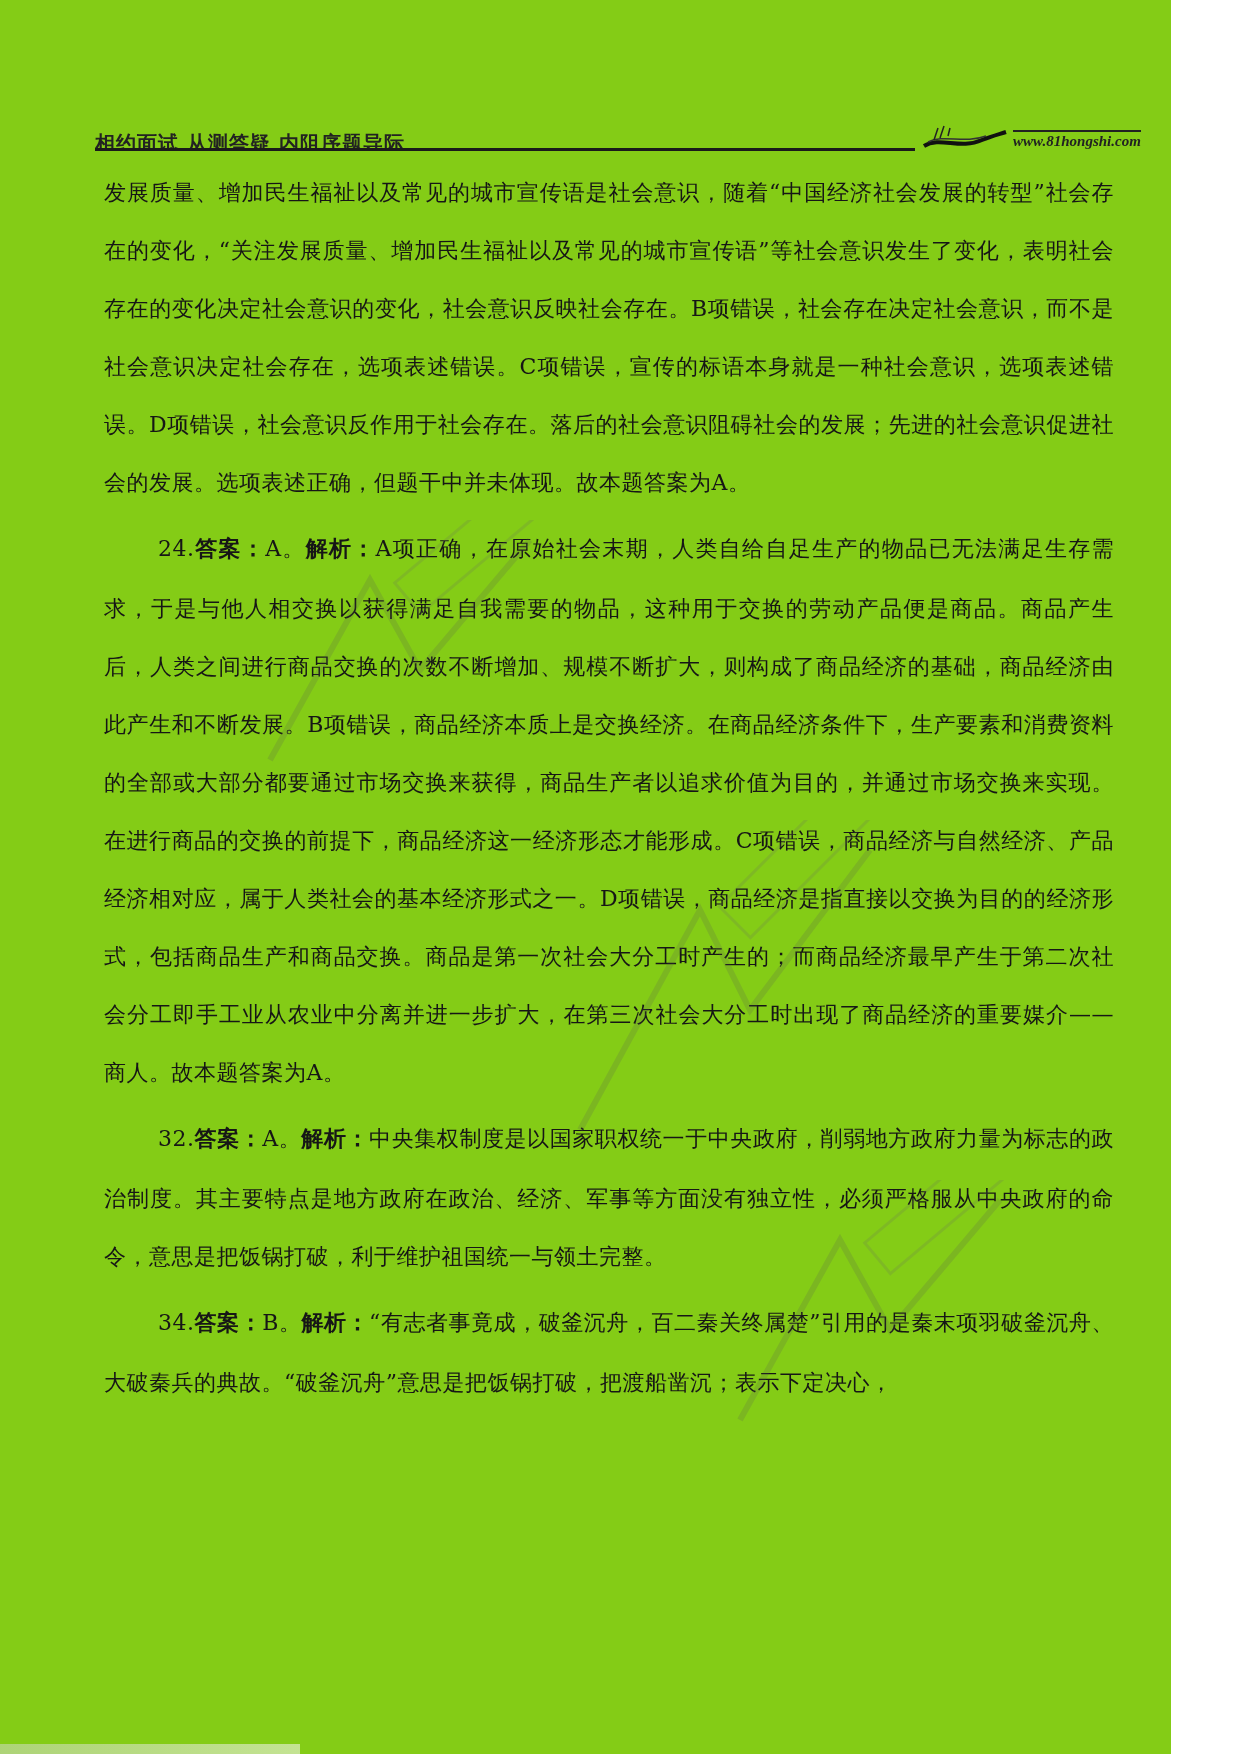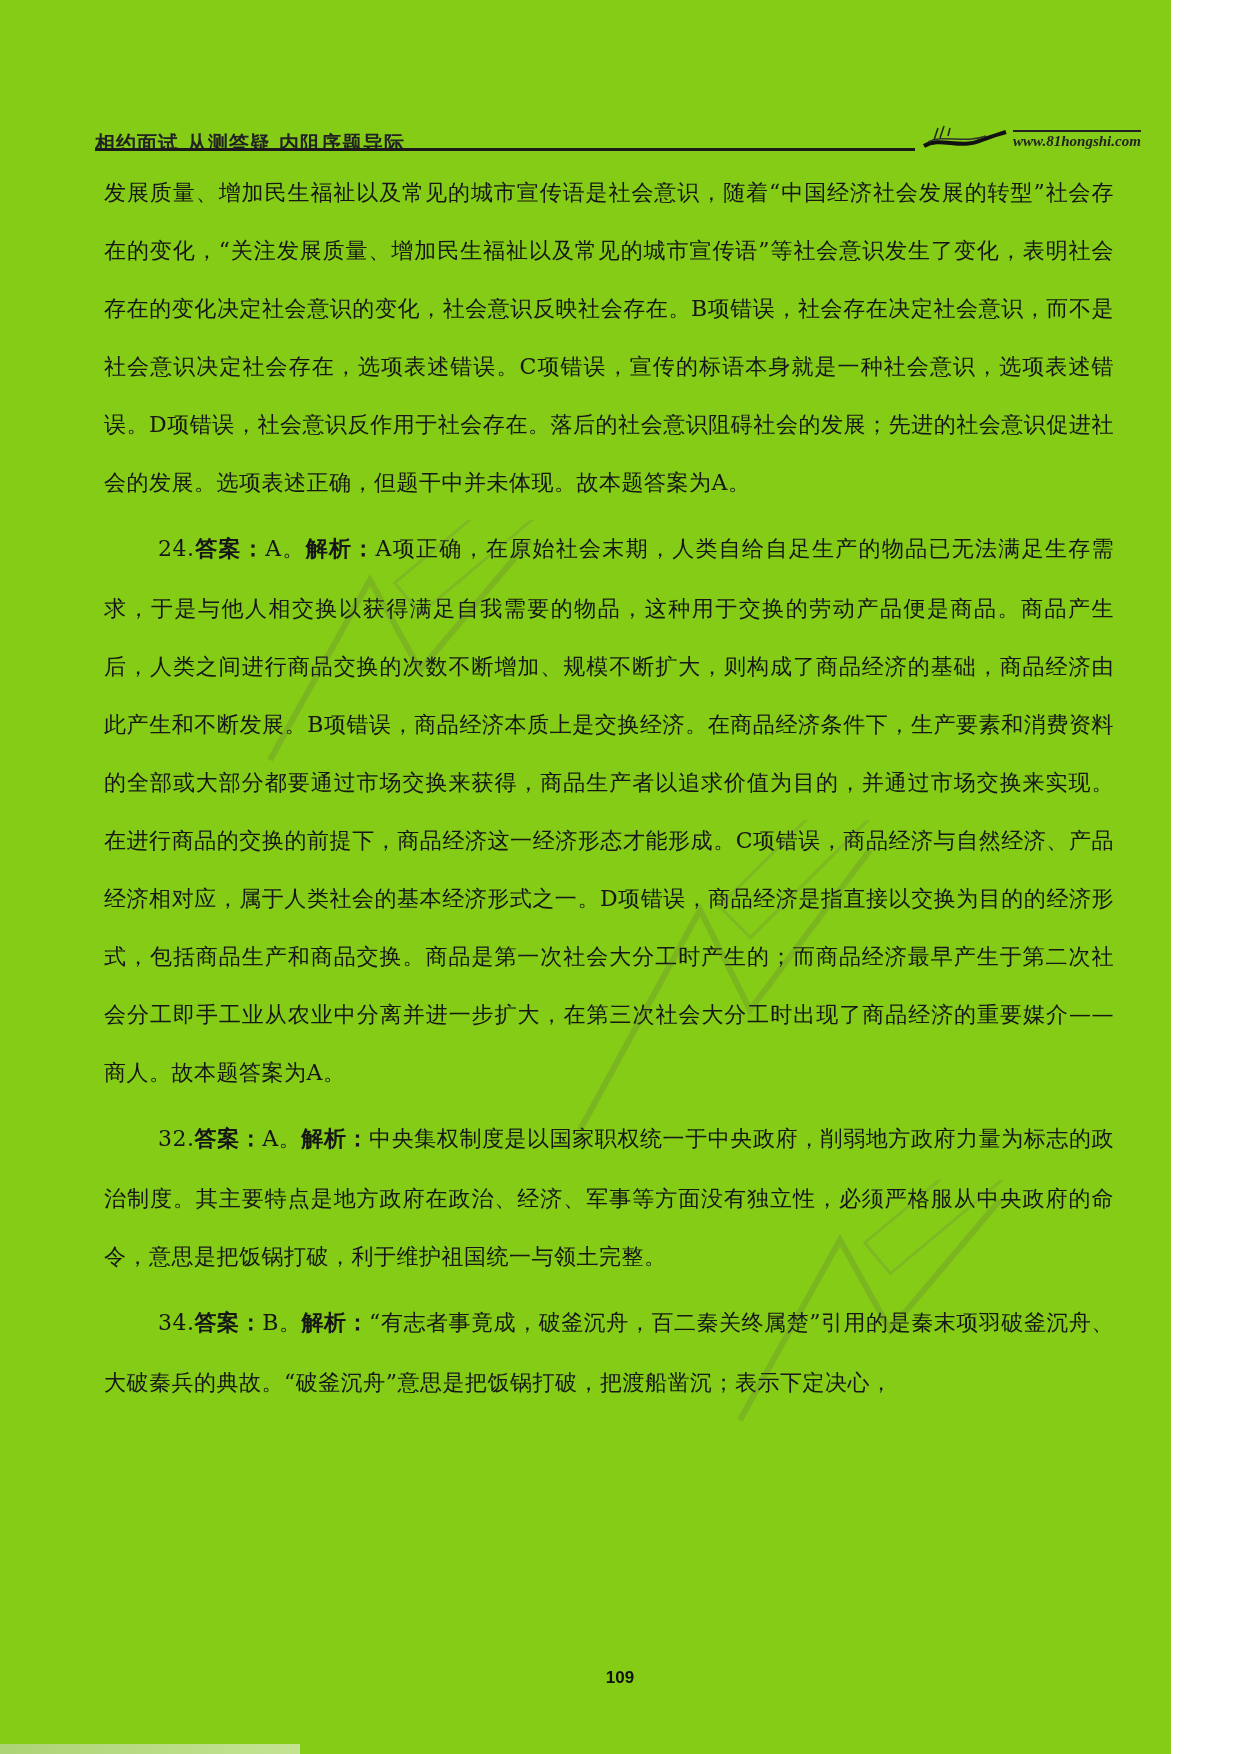--- a/index.html
+++ b/index.html
@@ -163,15 +163,14 @@
   </svg>
   <svg class="watermark" style="left:560px;top:820px;width:330px;height:330px;" viewBox="0 0 330 330">
     <path d="M20 310 L 140 90 L 190 190 L 310 30" stroke="#555" stroke-width="6" fill="none"></path>
     <rect x="150" y="20" width="170" height="44" transform="rotate(-45 235 42)" fill="none" stroke="#666" stroke-width="3"></rect>
   </svg>
   <svg class="watermark" style="left:720px;top:1180px;width:300px;height:260px;" viewBox="0 0 300 260">
     <path d="M20 240 L 120 60 L 170 150 L 280 20" stroke="#555" stroke-width="6" fill="none"></path>
     <rect x="140" y="10" width="150" height="40" transform="rotate(-40 215 30)" fill="none" stroke="#666" stroke-width="3"></rect>
   </svg>
 
-  <div class="page-number">109</div>
   <div class="bottom-edge"></div>
 </div>
 
 </body></html>

